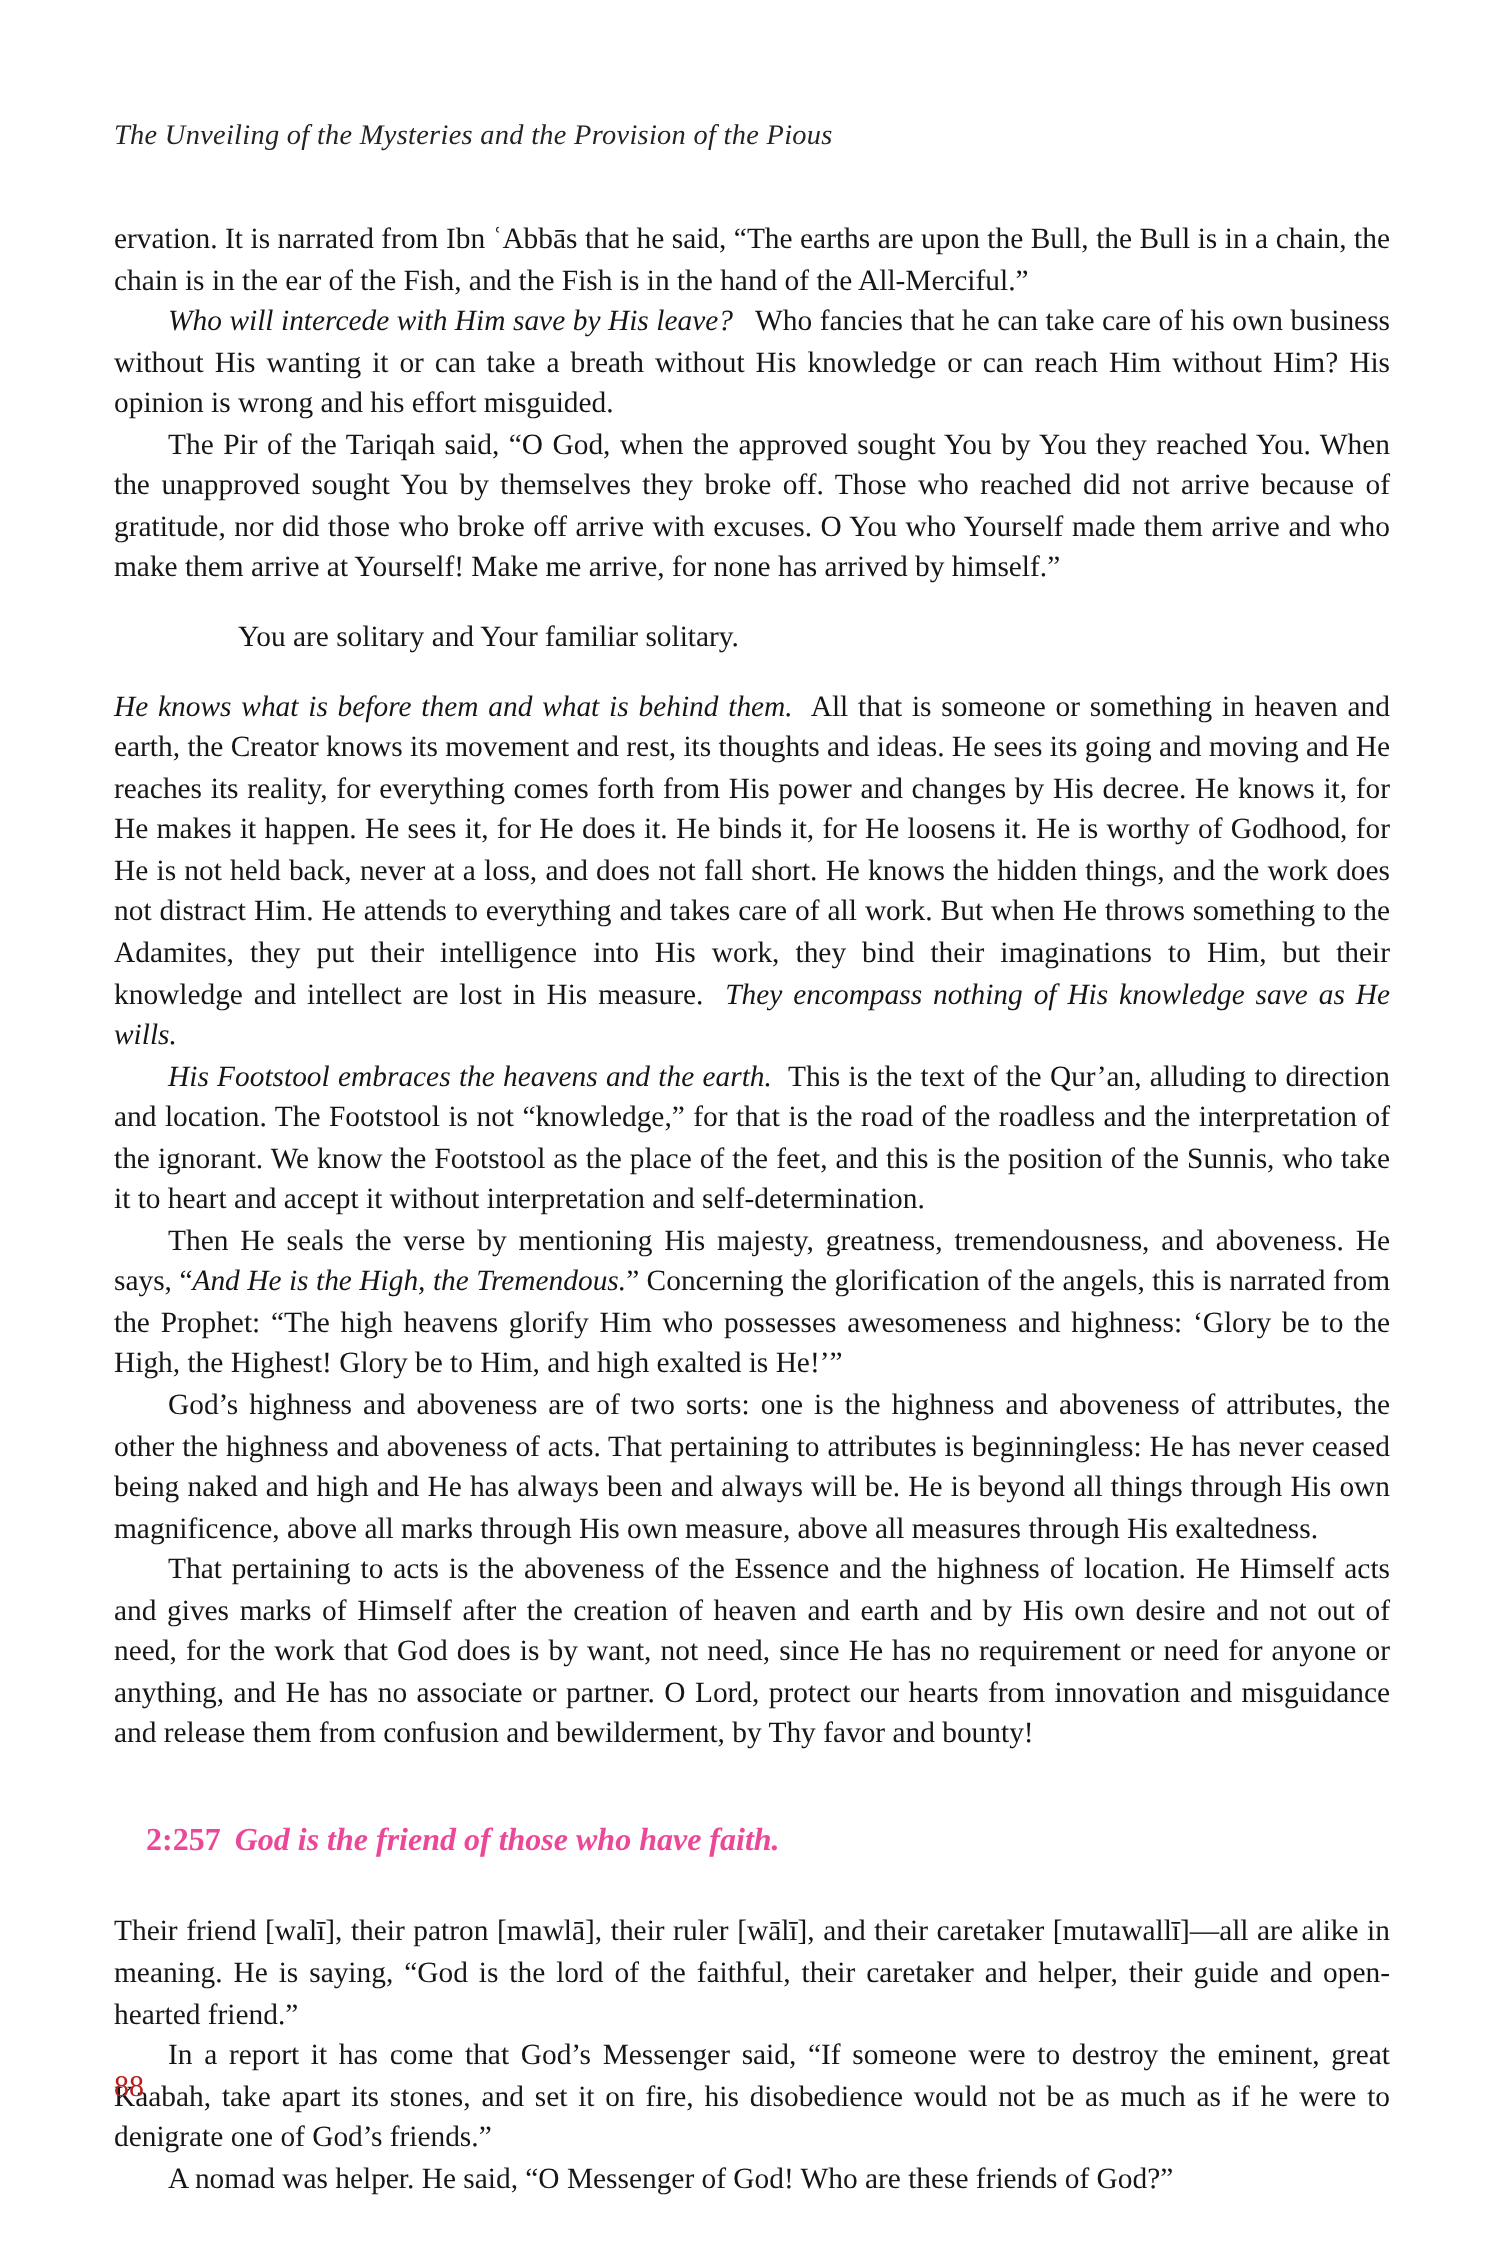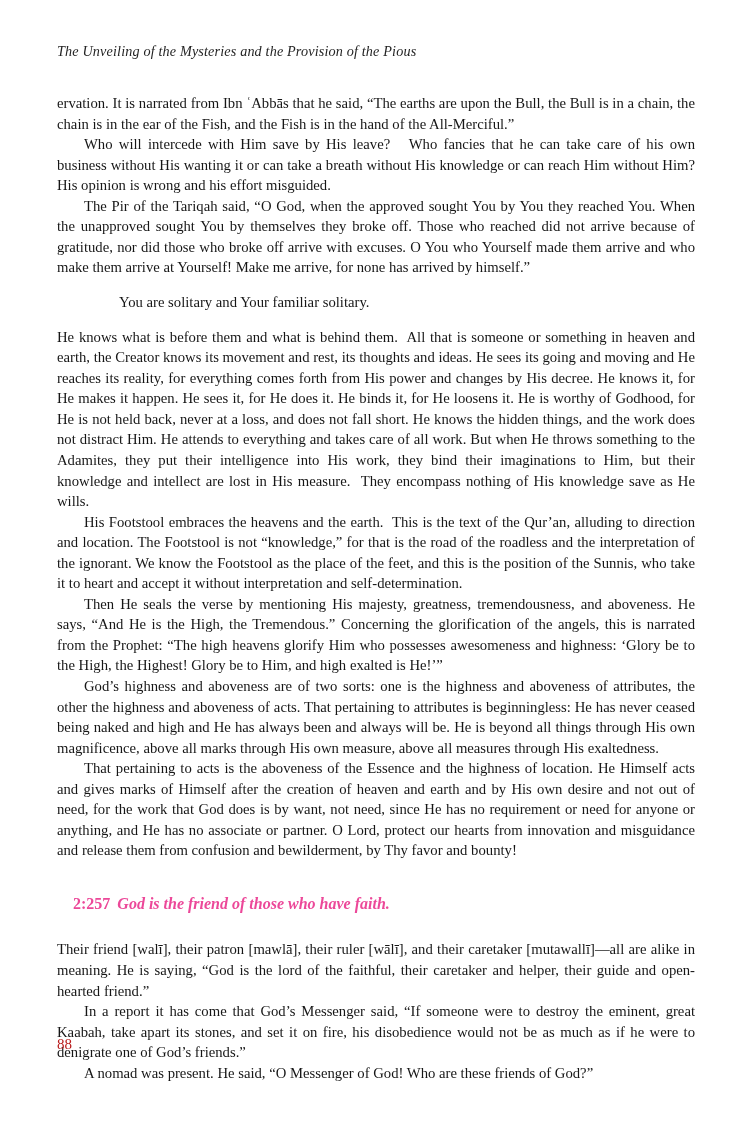--- a/index.html
+++ b/index.html
@@ -14,21 +14,21 @@
     height: 1127px;
     background: #ffffff;
     margin: 0 auto;
     overflow: hidden;
     font-family: "Liberation Serif", "DejaVu Serif", serif;
     color: #1a1a1a;
   }
   .content {
     position: absolute;
     left: 57px;
-    top: 43px;
+    top: 60px;
     width: 638px;
   }
   .running-head {
     font-style: italic;
     font-size: 14.2px;
     letter-spacing: 0.15px;
     color: #242424;
     margin: 0 0 33px 0;
     white-space: nowrap;
   }
@@ -58,20 +58,21 @@
   }
   .verse-line-1 {
     margin: 0;
     padding-left: 33px;
   }
   .verse-line-2 {
     margin: 0;
     padding-left: 62px;
   }
   .quran {
+    font-style: italic;
   }
   .translit {
   }
   .verse-heading {
     margin: 16px;
     font-size: 16px;
     line-height: 20.55px;
     color: #ec4899;
   }
   .verse-heading .ref {
@@ -126,20 +127,20 @@
     <div class="gap-lg"></div>
 
     <p class="verse-heading"><span class="ref">2:257</span><span class="text">God is the friend of those who have faith.</span></p>
 
     <div class="gap-sm"></div>
 
     <p class="body noindent"><span>Their </span><span class="translit">friend</span><span> [</span><span class="translit">walī</span><span>], their patron [</span><span class="translit">mawlā</span><span>], their ruler [</span><span class="translit">wālī</span><span>], and their caretaker [</span><span class="translit">mutawallī</span><span>]—all are alike in meaning.  He is saying, “God is the lord of the faithful, their caretaker and helper, their guide and open-hearted friend.”</span></p>
 
     <p class="body indent">In a report it has come that God’s Messenger said, “If someone were to destroy the eminent, great Kaabah, take apart its stones, and set it on fire, his disobedience would not be as much as if he were to denigrate one of God’s friends.”</p>
 
-    <p class="body indent">A nomad was present.  He said, “O Messenger of God!  Who are these friends of God?”</p>
+    <p class="body indent">A nomad was helper.  He said, “O Messenger of God!  Who are these friends of God?”</p>
 
 
   </div>
 
   <div class="folio">88</div>
 
 </div>
 
 </body></html>

